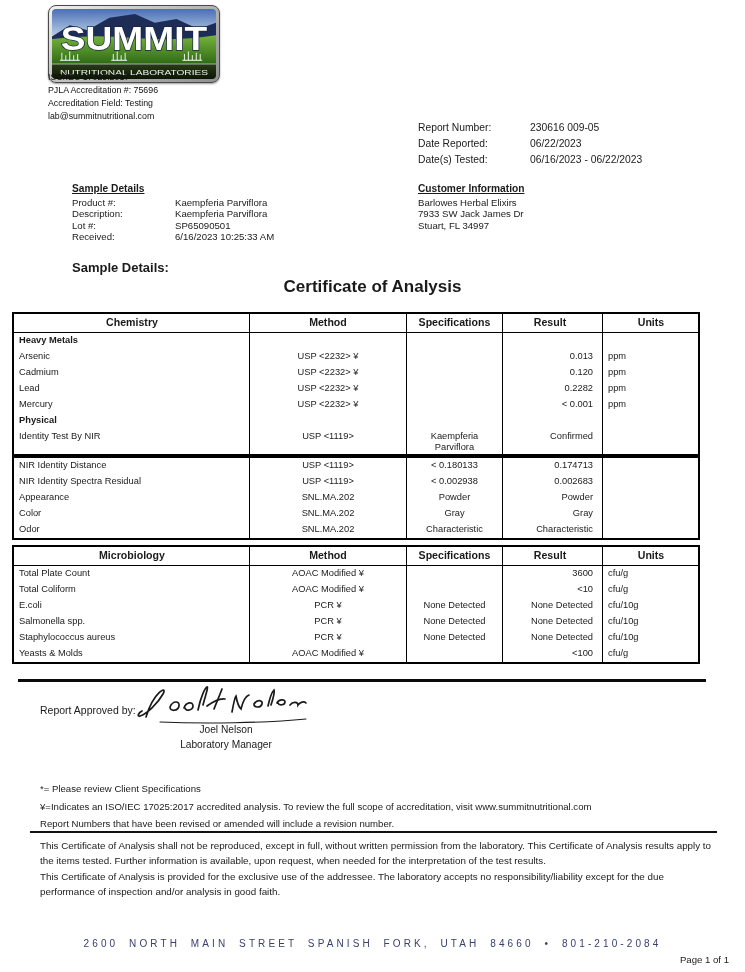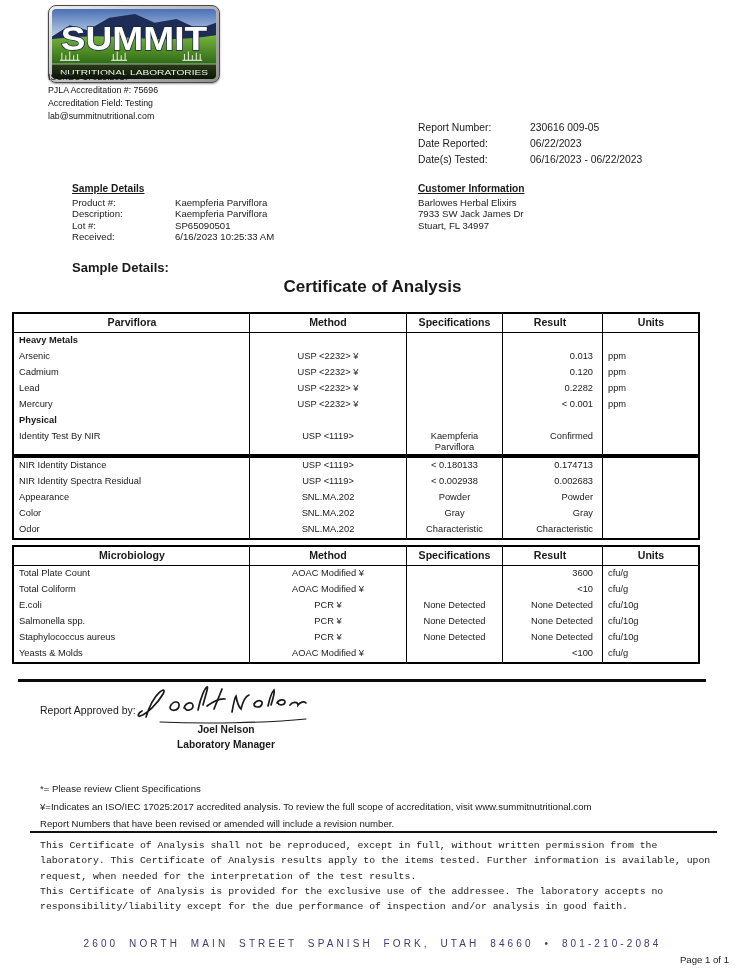--- a/index.html
+++ b/index.html
@@ -43,26 +43,26 @@
   .trow .tcell:nth-child(5){text-align:left;padding-left:5px;}
   .thead{border-bottom:1.9px solid #000;min-height:18px;}
   .thead .tcell{font-weight:bold;font-size:10.6px;text-align:center !important;padding-top:2px;}
   .bold-row .tcell:nth-child(1){font-weight:bold;}
 
   
   .rule-thick{position:absolute;left:18px;top:679px;width:688px;height:3px;background:#0a0a0a;}
   .approved-label{position:absolute;left:40px;top:704px;font-size:10.5px;}
   .sig-svg{position:absolute;left:130px;top:682px;}
   .sig-name{position:absolute;left:145px;top:722px;width:162px;text-align:center;
-            font-size:10.2px;font-weight:bold;line-height:15px;}
+            font-size:10.2px;font-weight:normal;line-height:15px;}
 
   
   .footnotes{position:absolute;left:40px;top:780px;font-size:9.6px;line-height:17.5px;}
   .rule-mid{position:absolute;left:30px;top:831px;width:687px;height:2.4px;background:#111;}
-  .disclaimer{position:absolute;left:40px;top:838px;width:672px;font-size:9.8px;line-height:15.3px;font-family:Liberation Mono, monospace;}
+  .disclaimer{position:absolute;left:40px;top:838px;width:672px;font-size:9.8px;line-height:15.3px;}
 
   
   .footer-address{position:absolute;left:0;top:938px;width:100%;text-align:center;
                   font-size:10px;font-weight:400;letter-spacing:3.1px;word-spacing:5px;
                   color:#39406f;}
   .page-num{position:absolute;right:16px;top:954px;font-size:9.6px;color:#222;}
 </style>
 </head>
 <body>
 
@@ -150,21 +150,21 @@
         <div class="line">Barlowes Herbal Elixirs</div>
         <div class="line">7933 SW Jack James Dr</div>
         <div class="line">Stuart, FL 34997</div>
       </div>
   </div>
 
   <div class="coa-title">Certificate of Analysis</div>
 
   <div class="tbl t-chem1">
       <div class="trow thead">
-        <div class="tcell">Parviflora</div>
+        <div class="tcell">Chemistry</div>
         <div class="tcell">Method</div>
         <div class="tcell">Specifications</div>
         <div class="tcell">Result</div>
         <div class="tcell">Units</div>
       </div>
       <div class="trow bold-row">
         <div class="tcell">Heavy Metals</div>
         <div class="tcell"></div>
         <div class="tcell"></div>
         <div class="tcell"></div>

